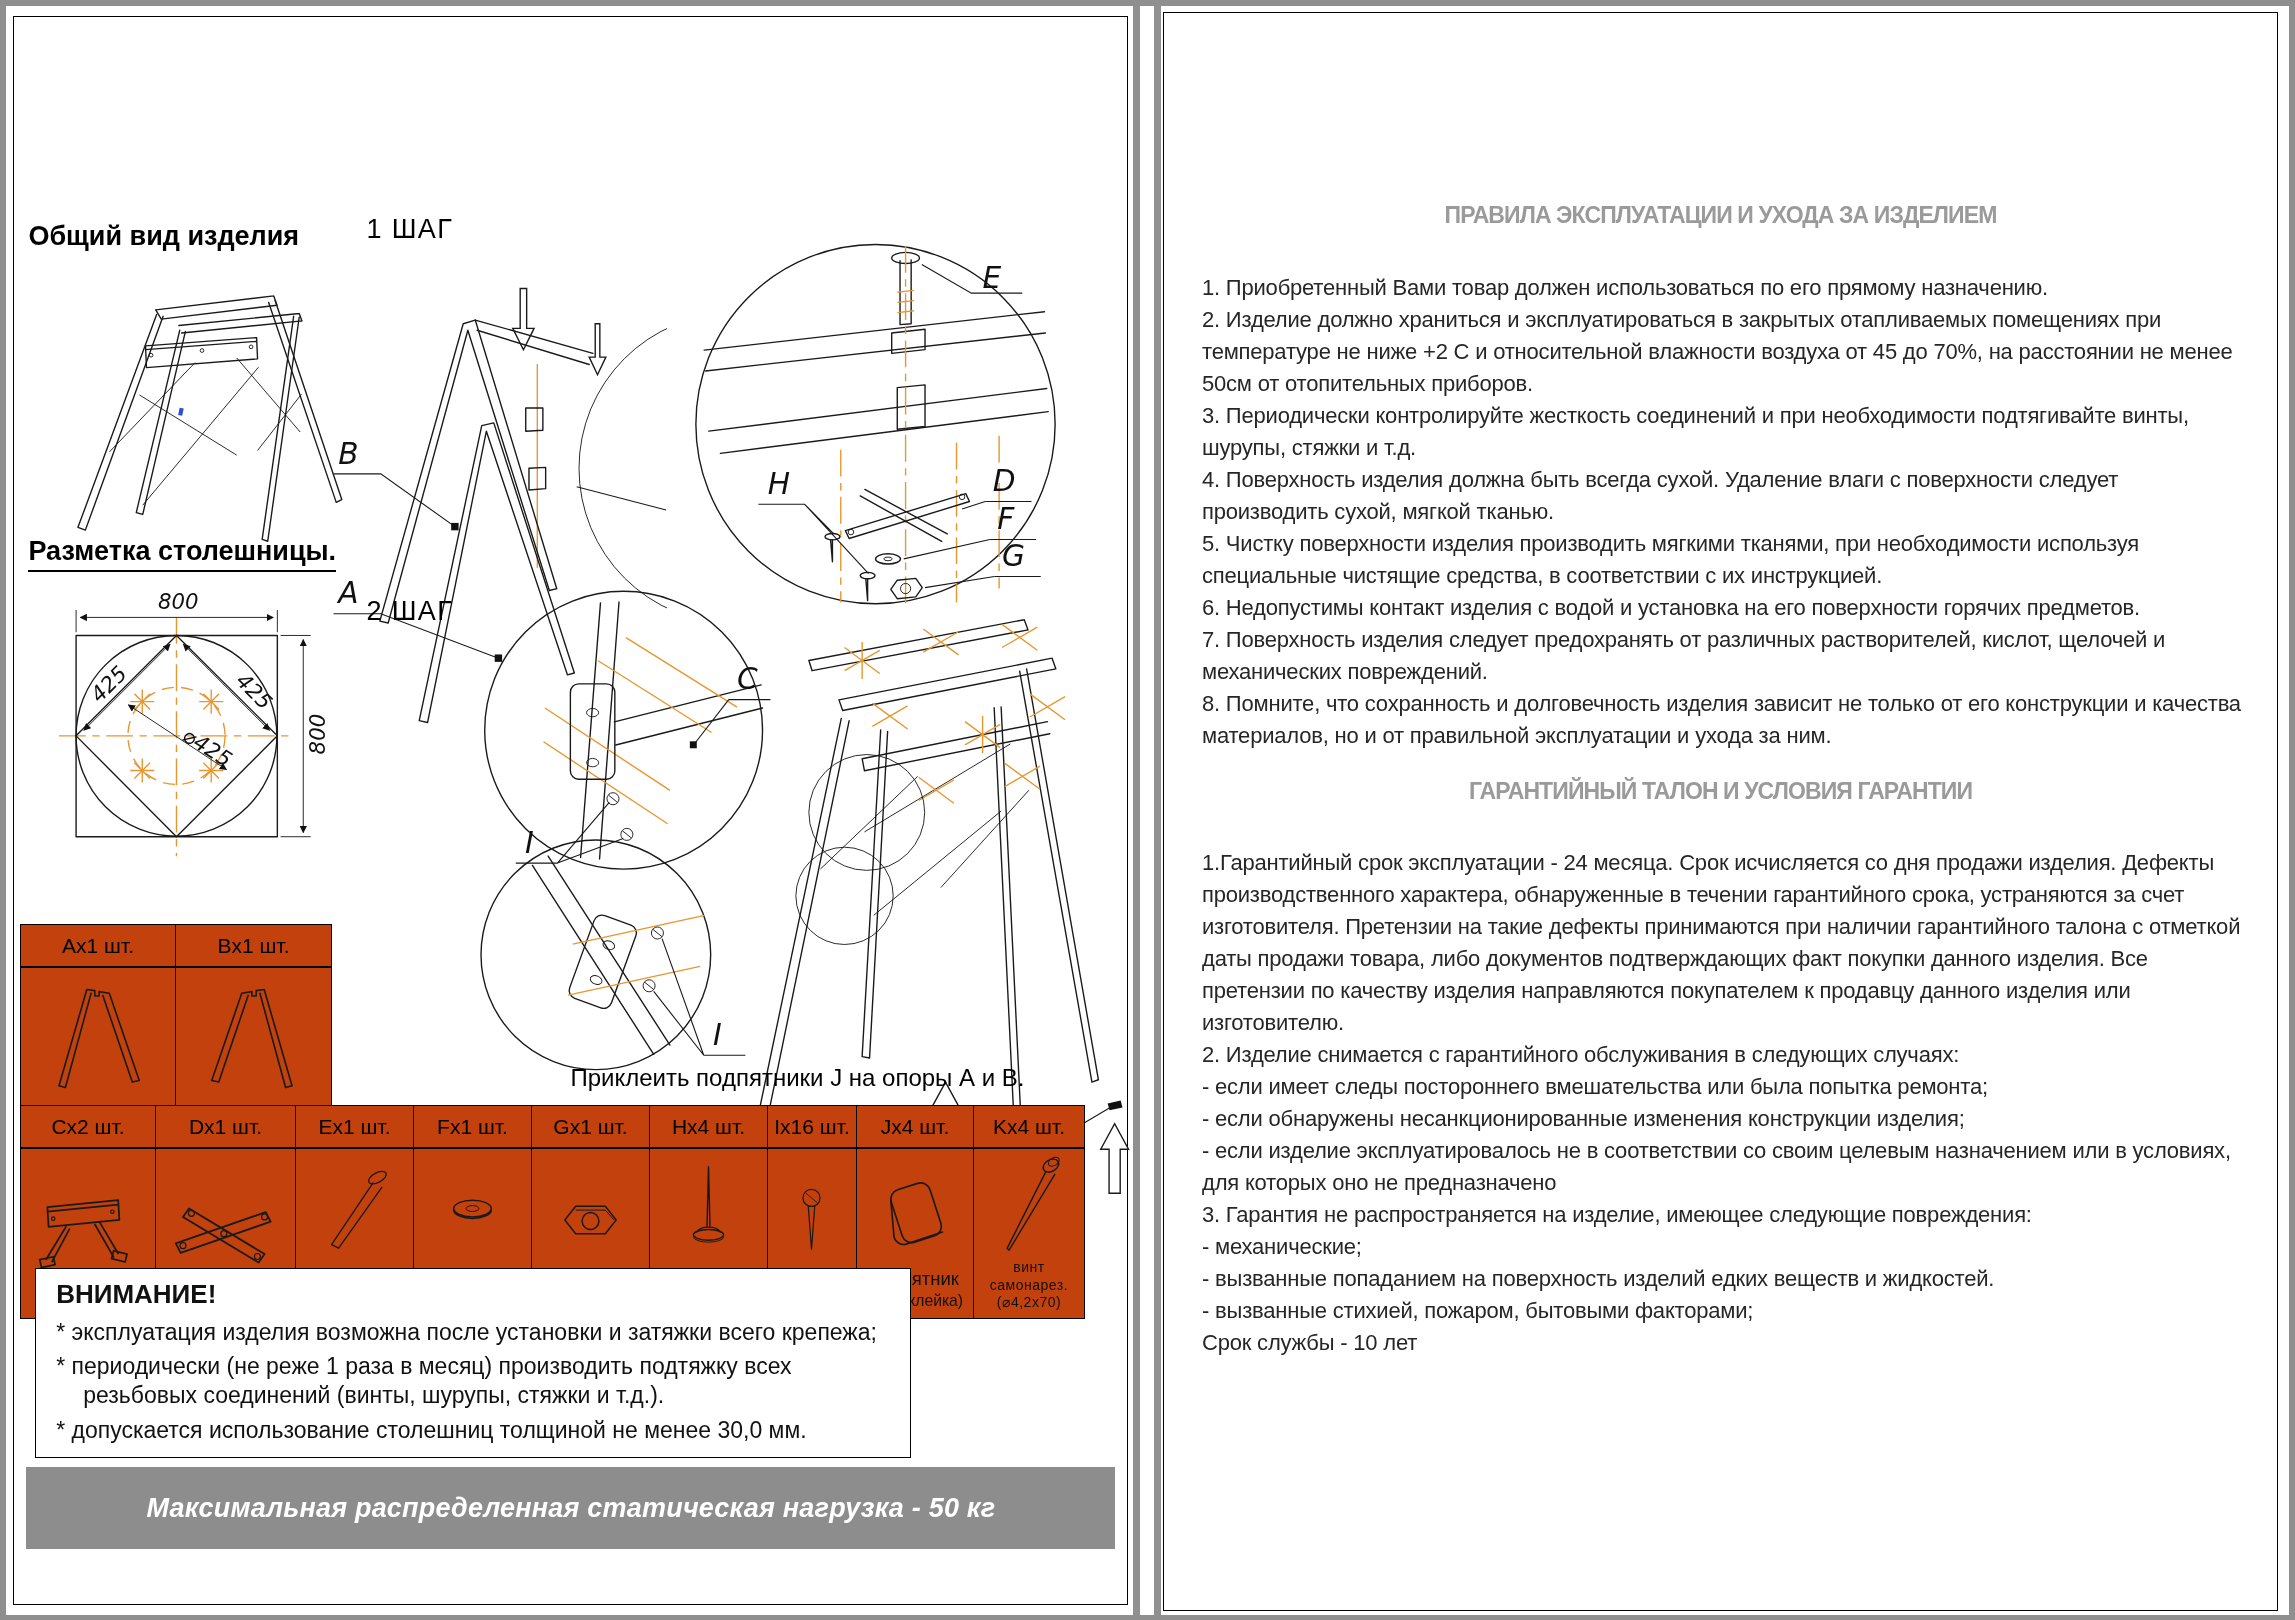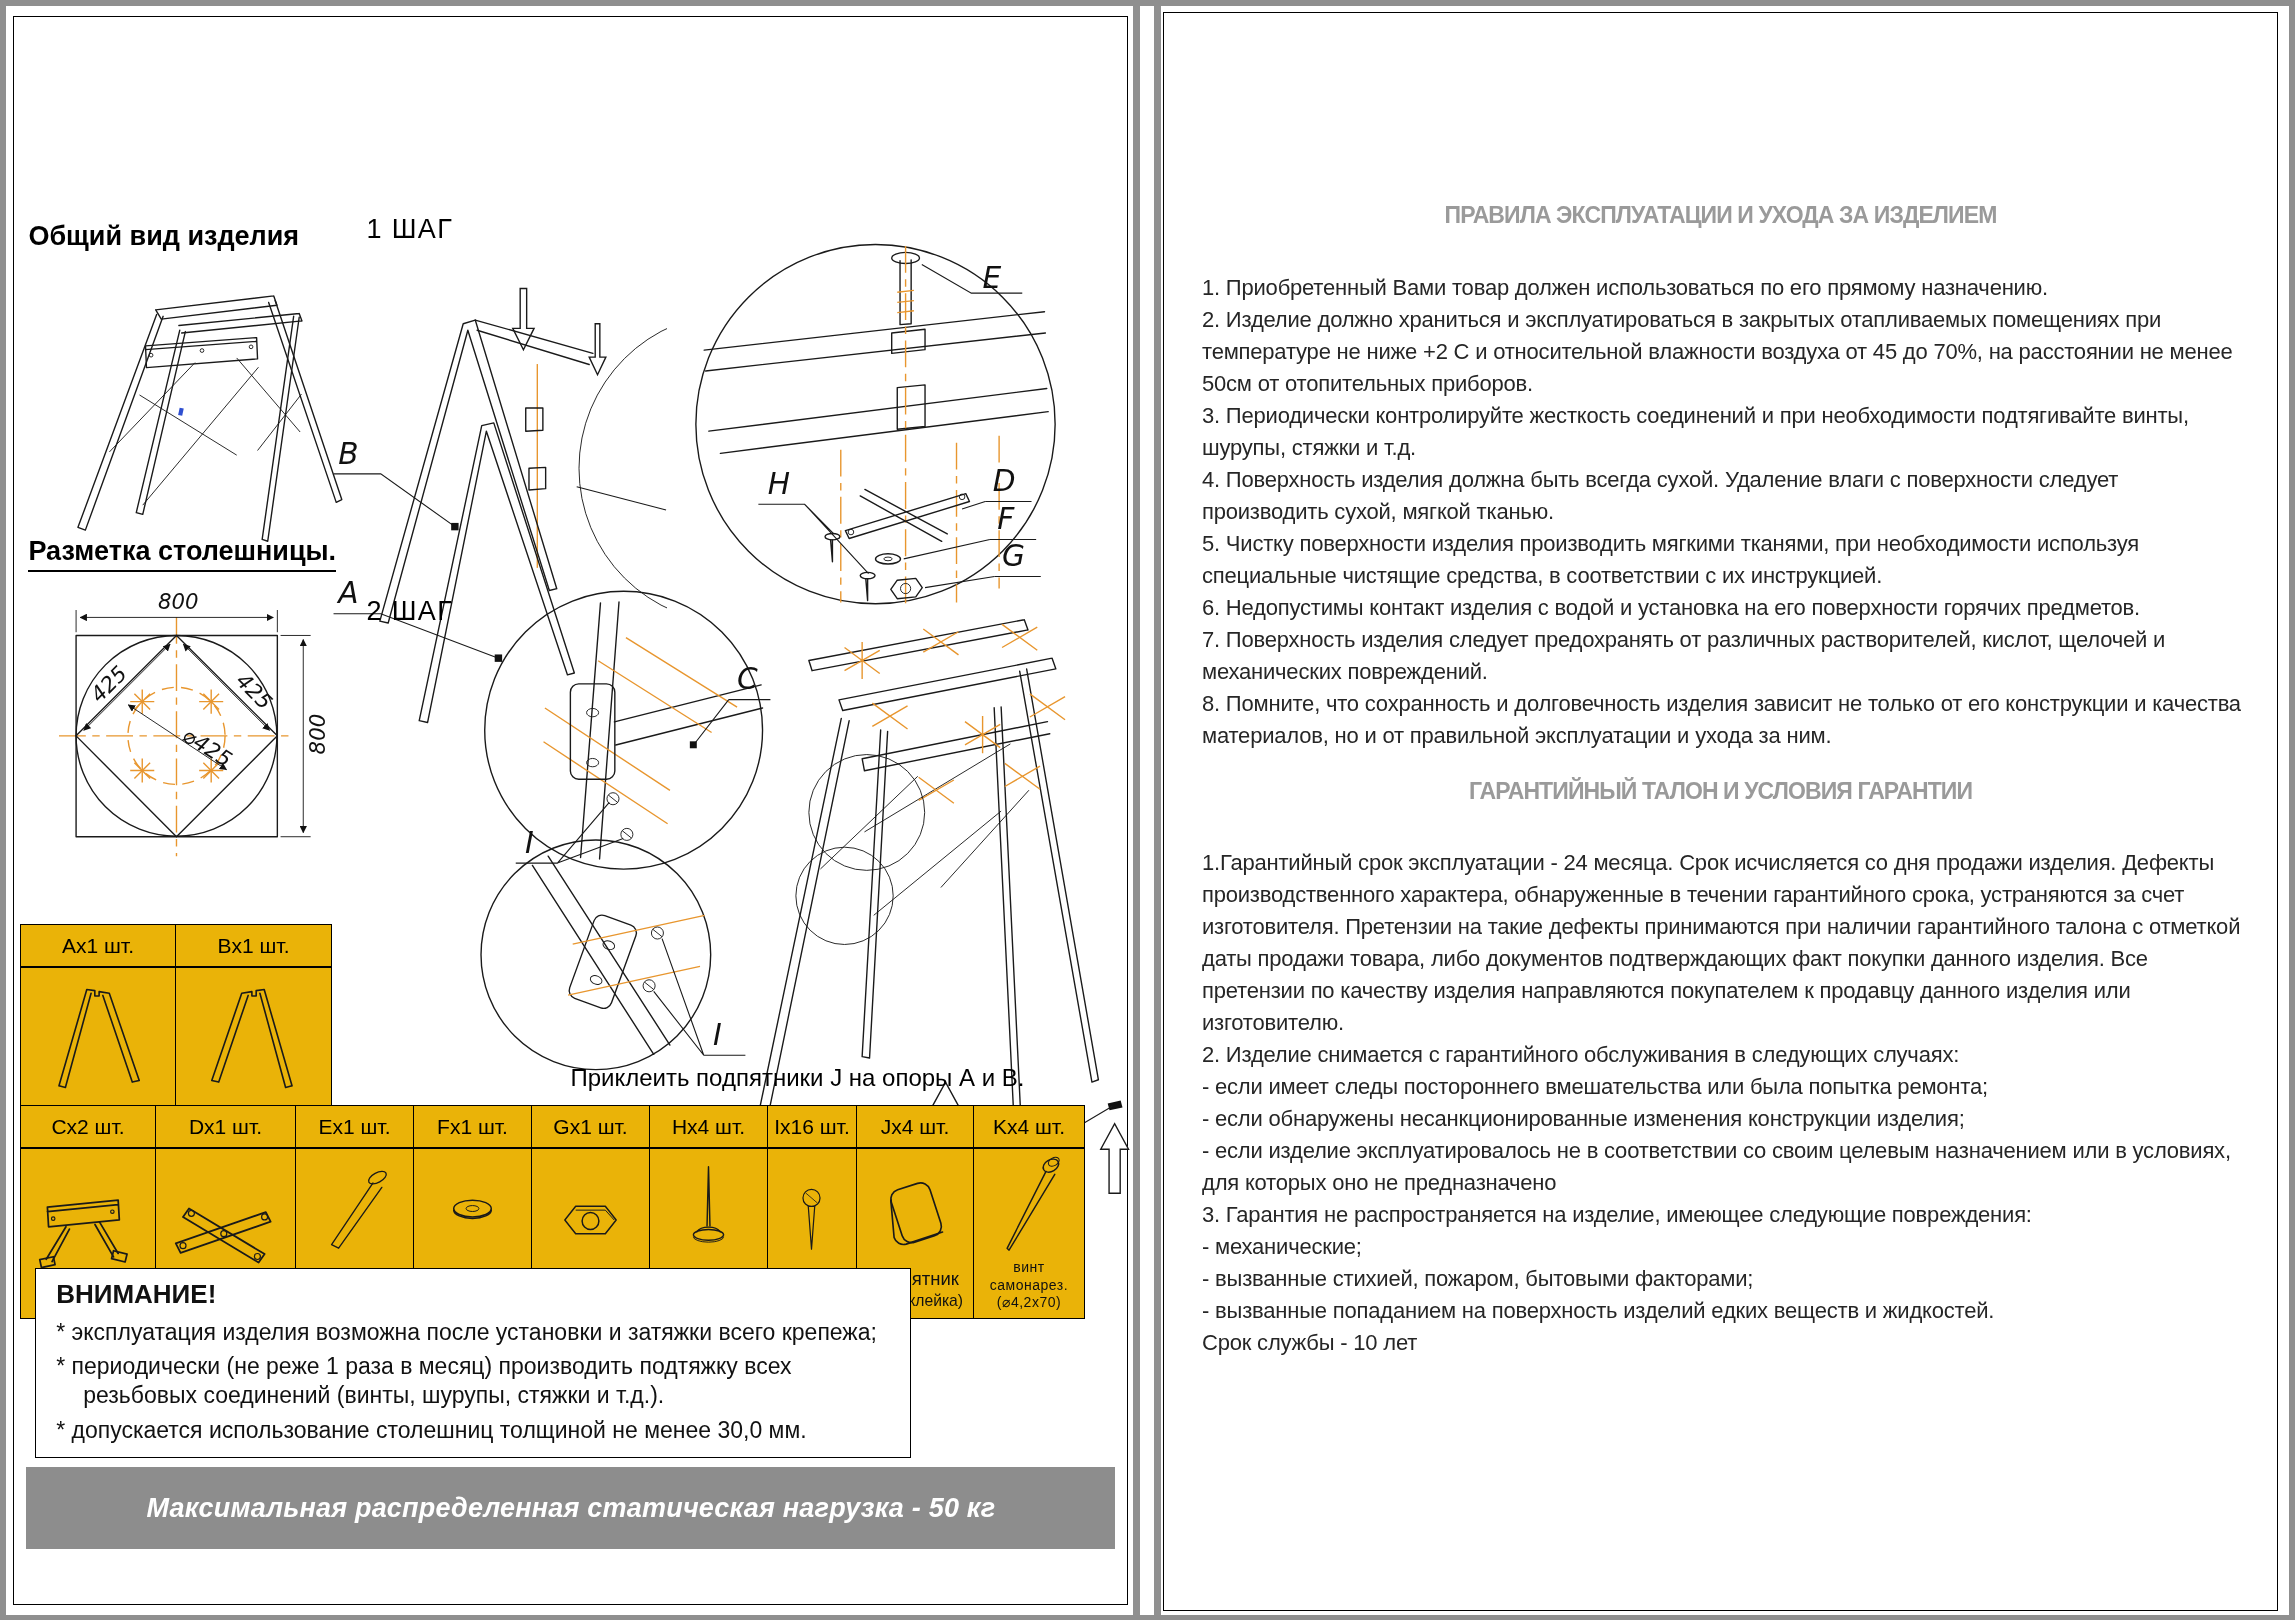--- a/index.html
+++ b/index.html
@@ -11,21 +11,21 @@
   #page-right{left:1157px;top:5.6px;width:1113px;height:1597px;}
   .vstrip{position:absolute;top:0;bottom:0;width:6.5px;background:#909090;}
   .abs{position:absolute;}
 
   
   .h-bold{font-weight:bold;font-size:27px;letter-spacing:0px;color:#000;}
   .h-step{font-size:27px;color:#000;letter-spacing:1.4px;}
   .h-under{border-bottom:2.8px solid #000;padding-bottom:2.8px;}
   .glue-note{font-size:24px;color:#000000;}
 
-  .ptable{display:grid;border:1.4px solid #000;background:#eab308;}
+  .ptable{display:grid;border:1.4px solid #000;background:#c2410c;}
   #ptable-ab{grid-template-columns:155px 155px;grid-template-rows:43px 137px;}
   #ptable-ck{grid-template-columns:135px 140px 118px 118px 118px 118px 89px 117px 110px;
              grid-template-rows:43px 169px;}
   .ph{border-right:1.4px solid #000;border-bottom:2.3px solid #000;
       display:flex;align-items:center;justify-content:center;
       font-size:21px;color:#000;}
   .pb{border-right:1.4px solid #000;display:flex;flex-direction:column;
       align-items:center;justify-content:flex-end;padding:3.7px 1.9px 6.5px 1.9px;box-sizing:border-box;}
   .ph:nth-child(9),.pb:nth-child(18){border-right:none;}
   #ptable-ab .ph:nth-child(2),#ptable-ab .pb:nth-child(4){border-right:none;}
@@ -418,19 +418,19 @@
     <div class="gray-title" style="top:765px;">ГАРАНТИЙНЫЙ ТАЛОН И УСЛОВИЯ ГАРАНТИИ</div>
 
     <div class="rp-text" style="top:834px;">
       <p>1.Гарантийный срок эксплуатации - 24 месяца. Срок исчисляется со дня продажи изделия. Дефекты производственного характера, обнаруженные в течении гарантийного срока, устраняются за счет изготовителя. Претензии на такие дефекты принимаются при наличии гарантийного талона с отметкой даты продажи товара, либо документов подтверждающих факт покупки данного изделия. Все претензии по качеству изделия направляются покупателем к продавцу данного изделия или изготовителю.</p>
       <p>2. Изделие снимается с гарантийного обслуживания в следующих случаях:</p>
       <p>- если имеет следы постороннего вмешательства или была попытка ремонта;</p>
       <p>- если обнаружены несанкционированные изменения конструкции изделия;</p>
       <p>- если изделие эксплуатировалось не в соответствии со своим целевым назначением или в условиях, для которых оно не предназначено</p>
       <p>3. Гарантия не распространяется на изделие, имеющее следующие повреждения:</p>
       <p>- механические;</p>
+      <p>- вызванные попаданием на поверхность изделий едких веществ и жидкостей.</p>
       <p>- вызванные стихией, пожаром, бытовыми факторами;</p>
-      <p>- вызванные попаданием на поверхность изделий едких веществ и жидкостей.</p>
       <p>Срок службы - 10 лет</p>
     </div>
   </div>
 </div>
 
 
 </body></html>

